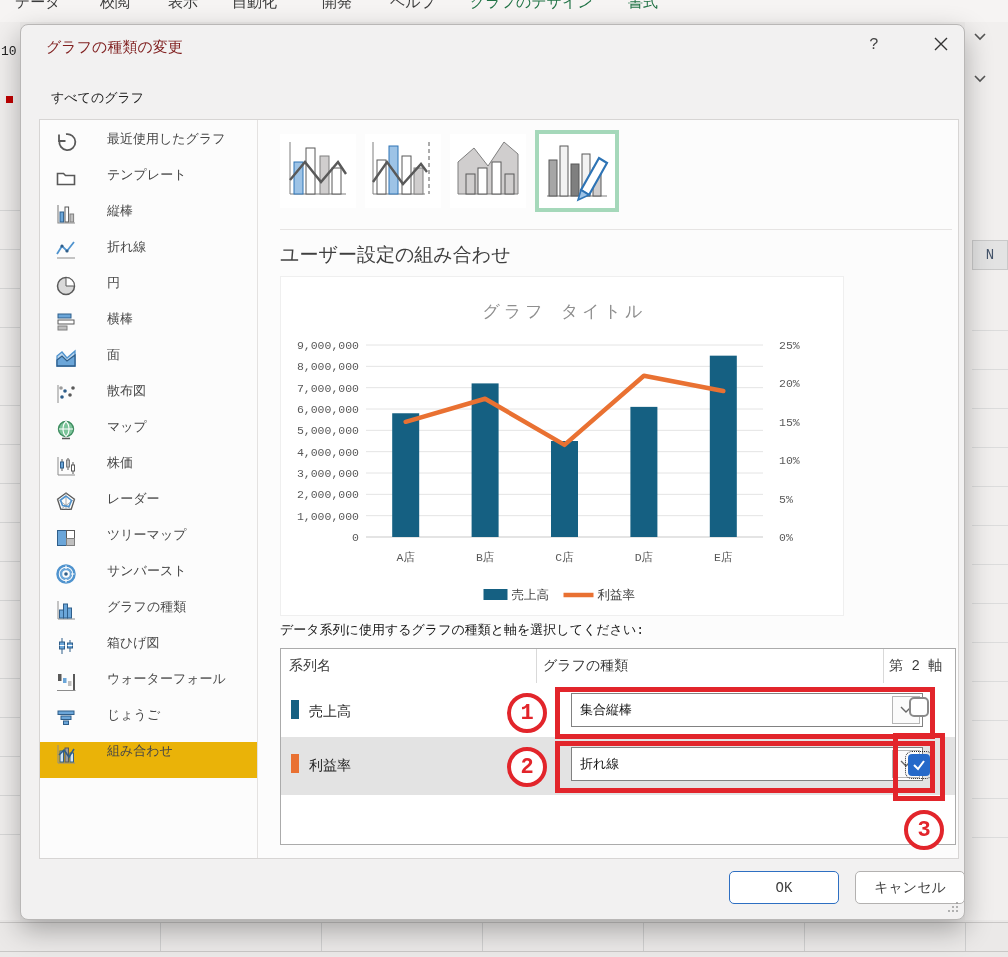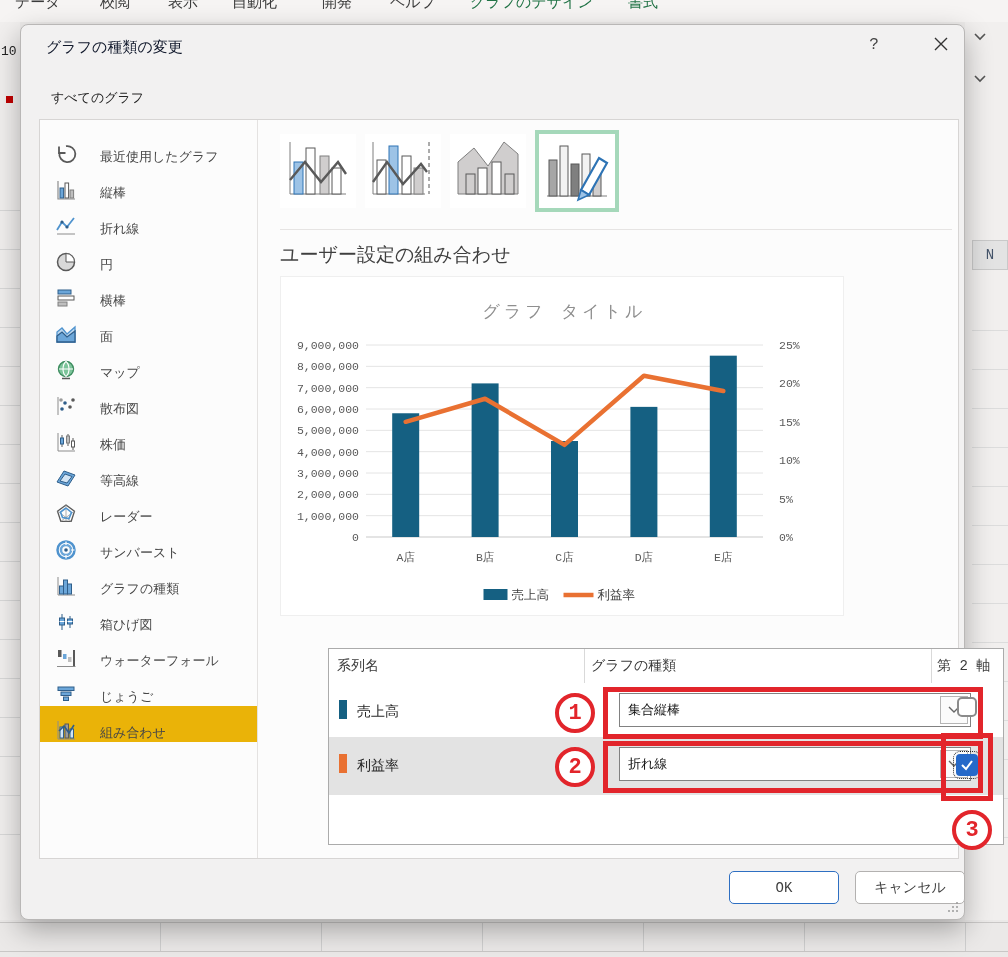--- a/index.html
+++ b/index.html
@@ -20,51 +20,51 @@
   .sheet-left .reddot{position:absolute;left:6px;top:74px;width:7px;height:7px;background:#c00000;}
   .sheet-left .grid{position:absolute;left:0;top:150px;width:20px;height:700px;
     background:repeating-linear-gradient(to bottom,transparent 0 38px,#d8d8d8 38px 39px);}
   .sheet-bottom{position:absolute;left:0;top:920px;width:100%;height:37px;background:#ebe9e8;}
   .sheet-bottom .band{position:absolute;left:0;top:2px;width:100%;height:28px;border-top:1px solid #c9c7c6;border-bottom:1px solid #c9c7c6;
     background:repeating-linear-gradient(to right,transparent 0 160px,#cfcfcf 160px 161px);}
 
   
   .dialog{position:absolute;left:20px;top:24px;width:945px;height:896px;background:#f2f1f1;border:1px solid #b9b7b6;
     border-radius:8px;box-shadow:0 10px 28px rgba(0,0,0,.3);box-sizing:border-box;}
-  .dlg-title{position:absolute;left:25px;top:13px;font-size:15px;color:#0f172a;}
+  .dlg-title{position:absolute;left:25px;top:13px;font-size:15px;color:#7f1d1d;}
   .dlg-help{position:absolute;left:838px;top:6px;width:30px;height:28px;display:flex;align-items:center;justify-content:center;
     font-size:16px;color:#444;cursor:pointer;}
   .dlg-close{position:absolute;left:900px;top:4px;width:40px;height:30px;display:flex;align-items:center;justify-content:center;cursor:pointer;}
 
   .tabs{position:absolute;left:20px;top:60px;display:flex;gap:2px;}
   .tab{height:27px;line-height:27px;padding:0 10px;font-size:13px;color:#222;cursor:pointer;}
   .tab.active{background:#fff;border:1px solid #d2d0cf;border-radius:2px;line-height:25px;margin-top:36px;}
 
   .panel{position:absolute;left:18px;top:94px;width:920px;height:740px;background:#fcfcfc;border:1px solid #d7d5d4;box-sizing:border-box;}
 
   
   .sidebar{position:absolute;left:0;top:0;width:218px;height:100%;border-right:1px solid #e4e2e1;padding-top:10px;box-sizing:border-box;}
-  .sb-item{height:36px;display:flex;align-items:flex-end;padding-left:14px;gap:22px;font-size:13px;color:#474747;cursor:pointer;white-space:nowrap;}
+  .sb-item{height:36px;display:flex;align-items:flex-start;padding-left:14px;gap:29px;font-size:13px;color:#474747;cursor:pointer;white-space:nowrap;}
   .sb-item.sel{background:#eab308;}
   .sb-item svg{flex:0 0 auto;}
 
   
   .thumbs{position:absolute;left:240px;top:10px;display:flex;gap:9px;align-items:center;}
   .thumb{width:76px;height:74px;background:#fff;cursor:pointer;}
   .sel-thumb{padding:4px;background:#a5d8ba;cursor:pointer;}
   .hsep{position:absolute;left:240px;top:109px;width:672px;height:1px;background:#e6e4e3;}
   .heading{position:absolute;left:240px;top:122px;font-size:19px;color:#3f3f3f;}
   .preview{position:absolute;left:240px;top:156px;width:562px;height:338px;background:#fff;border:1px solid #efefef;box-sizing:content-box;}
   .tick{font-size:11.5px;fill:#595959;}
   .ctitle{font-size:17px;fill:#8f8f8f;letter-spacing:4px;}
   .lg{font-size:12.5px;fill:#3f3f3f;}
   .instruction{position:absolute;left:240px;top:501px;font-size:13px;color:#161616;}
 
   
-  .stable{position:absolute;left:240px;top:528px;width:676px;height:197px;background:#fff;border:1px solid #ababab;box-sizing:border-box;margin-left:48px;}
+  .stable{position:absolute;left:240px;top:528px;width:676px;height:197px;background:#fff;border:1px solid #ababab;box-sizing:border-box;}
   .th{position:absolute;top:8px;font-size:14px;color:#3a3a3a;}
   .th-sep{position:absolute;top:0;width:1px;height:34px;background:#d9d9d9;}
   .row2bg{position:absolute;left:0;top:88px;width:100%;height:58px;background:#e3e3e3;}
   .swatch{position:absolute;width:8px;height:19px;}
   .sname{position:absolute;font-size:14px;color:#262626;}
   .ddl{position:absolute;width:352px;height:34px;background:#fff;border:1px solid #818181;box-sizing:border-box;
     font-size:13px;color:#111;display:flex;align-items:center;padding-left:8px;cursor:pointer;}
   .ddl .chevbox{position:absolute;right:2px;top:2px;bottom:2px;width:28px;background:#fbfbfb;border:1px solid #b5b5b5;
     display:flex;align-items:center;justify-content:center;box-sizing:border-box;}
   .cb{position:absolute;width:20px;height:20px;background:#fff;border:2px solid #8a8a8a;border-radius:5px;box-sizing:border-box;cursor:pointer;}
@@ -137,20 +137,26 @@
       <div class="sidebar" id="sidebar">
           <div class="sb-item">
             <svg width="24" height="24" viewBox="0 0 24 24">
               <path d="M5 4.5 V11 H11.5" fill="none" stroke="#595959" stroke-width="1.8"></path>
               <path d="M5.5 10.5 A8 8 0 1 0 12 4.2" fill="none" stroke="#595959" stroke-width="1.8"></path>
             </svg>
             <span>最近使用したグラフ</span>
           </div>
           <div class="sb-item">
             <svg width="24" height="24" viewBox="0 0 24 24">
+              <path d="M3.5 7.5 h6 l2 2 h9 v9 h-17 z" fill="#fff" stroke="#595959" stroke-width="1.6"></path>
+            </svg>
+            <span>テンプレート</span>
+          </div>
+          <div class="sb-item">
+            <svg width="24" height="24" viewBox="0 0 24 24">
               <path d="M4 3 V21 H21" fill="none" stroke="#8c8c8c" stroke-width="1.2"></path>
               <rect x="6" y="10" width="3.6" height="10" fill="#6ba6d9" stroke="#2f5e8a"></rect>
               <rect x="11" y="5" width="3.6" height="15" fill="#fff" stroke="#595959"></rect>
               <rect x="16" y="12" width="3.6" height="8" fill="#bfbfbf" stroke="#7f7f7f"></rect>
             </svg>
             <span>縦棒</span>
           </div>
           <div class="sb-item">
             <svg width="24" height="24" viewBox="0 0 24 24">
               <path d="M3 20 H21" stroke="#8c8c8c"></path>
@@ -174,66 +180,67 @@
               <rect x="4" y="16" width="9" height="4" fill="#bfbfbf" stroke="#7f7f7f"></rect>
             </svg>
             <span>横棒</span>
           </div>
           <div class="sb-item">
             <svg width="24" height="24" viewBox="0 0 24 24">
               <path d="M3 20 L3 10 8 6 13 12 21 5 21 20 Z" fill="#bcd7ee" stroke="#4f93ce" stroke-width="1.3"></path>
               <path d="M3 20 L3 14 8 10 13 15 21 9 21 20 Z" fill="#6ba6d9" stroke="#2f5e8a" stroke-width="1.3"></path>
             </svg>
             <span>面</span>
-          </div>
-          <div class="sb-item">
-            <svg width="24" height="24" viewBox="0 0 24 24">
-              <circle cx="12" cy="11" r="7.5" fill="#7cc49a" stroke="#3d8c5f" stroke-width="1.4"></circle>
-              <path d="M5 11 H19 M12 3.5 C8 7 8 15 12 18.5 M12 3.5 C16 7 16 15 12 18.5" fill="none" stroke="#fff" stroke-width="1.1"></path>
-              <path d="M8 20.5 H16" stroke="#595959" stroke-width="1.5"></path>
-            </svg>
-            <span>マップ</span>
           </div>
           <div class="sb-item">
             <svg width="24" height="24" viewBox="0 0 24 24">
               <path d="M4 3 V21" stroke="#8c8c8c"></path>
               <circle cx="7" cy="6" r="1.8" fill="#9b9b9b"></circle>
               <circle cx="8" cy="15" r="1.8" fill="#2f5e8a"></circle>
               <circle cx="11" cy="9" r="1.8" fill="#2f5e8a"></circle>
               <circle cx="16" cy="13" r="1.8" fill="#595959"></circle>
               <circle cx="19" cy="6" r="1.8" fill="#595959"></circle>
             </svg>
             <span>散布図</span>
+          </div>
+          <div class="sb-item">
+            <svg width="24" height="24" viewBox="0 0 24 24">
+              <circle cx="12" cy="11" r="7.5" fill="#7cc49a" stroke="#3d8c5f" stroke-width="1.4"></circle>
+              <path d="M5 11 H19 M12 3.5 C8 7 8 15 12 18.5 M12 3.5 C16 7 16 15 12 18.5" fill="none" stroke="#fff" stroke-width="1.1"></path>
+              <path d="M8 20.5 H16" stroke="#595959" stroke-width="1.5"></path>
+            </svg>
+            <span>マップ</span>
           </div>
           <div class="sb-item">
             <svg width="24" height="24" viewBox="0 0 24 24">
               <path d="M4 3 V21 H21" fill="none" stroke="#8c8c8c"></path>
               <line x1="8" y1="5" x2="8" y2="17" stroke="#595959"></line>
               <rect x="6.5" y="8" width="3" height="6" fill="#6ba6d9" stroke="#2f5e8a"></rect>
               <line x1="14" y1="4" x2="14" y2="16" stroke="#595959"></line>
               <rect x="12.5" y="6" width="3" height="7" fill="#bfbfbf" stroke="#7f7f7f"></rect>
               <line x1="19" y1="8" x2="19" y2="20" stroke="#595959"></line>
               <rect x="17.5" y="11" width="3" height="6" fill="#fff" stroke="#595959"></rect>
             </svg>
             <span>株価</span>
           </div>
           <div class="sb-item">
             <svg width="24" height="24" viewBox="0 0 24 24">
-              <path d="M3 16 L10 5 L21 9 L14 20 Z" fill="#6ba6d9" stroke="#2f5e8a"></path>
-              <path d="M6 15 L11 8 L18 10.5 L13 17 Z" fill="#d2e4f4" stroke="#2f5e8a"></path>
-            </svg>
-            <span>等高線</span>
-          </div>
-          <div class="sb-item">
-            <svg width="24" height="24" viewBox="0 0 24 24">
               <path d="M12 3 L20.5 9.2 17.2 19.3 6.8 19.3 3.5 9.2 Z" fill="none" stroke="#595959" stroke-width="1.3"></path>
               <path d="M12 3 V19.3 M3.5 9.2 L17.2 19.3 M20.5 9.2 L6.8 19.3" stroke="#9b9b9b" stroke-width=".8"></path>
               <polyline points="12,6 17.5,10.5 15,16.5 8.5,15.5 6.5,10 12,6" fill="none" stroke="#4f93ce" stroke-width="1.6"></polyline>
             </svg>
             <span>レーダー</span>
+          </div>
+          <div class="sb-item">
+            <svg width="24" height="24" viewBox="0 0 24 24">
+              <rect x="3.5" y="4.5" width="9" height="15" fill="#6ba6d9" stroke="#2f5e8a"></rect>
+              <rect x="12.5" y="4.5" width="8" height="8" fill="#fff" stroke="#595959"></rect>
+              <rect x="12.5" y="12.5" width="8" height="7" fill="#bfbfbf" stroke="#7f7f7f"></rect>
+            </svg>
+            <span>ツリーマップ</span>
           </div>
           <div class="sb-item">
             <svg width="24" height="24" viewBox="0 0 24 24">
               <circle cx="12" cy="12" r="8.5" fill="none" stroke="#4f93ce" stroke-width="2.5"></circle>
               <circle cx="12" cy="12" r="5" fill="none" stroke="#6ba6d9" stroke-width="2.5"></circle>
               <circle cx="12" cy="12" r="1.8" fill="#2f5e8a"></circle>
               <path d="M12 3.5 V7 M20.5 12 H17 M12 20.5 V17" stroke="#fff" stroke-width="1.2"></path>
             </svg>
             <span>サンバースト</span>
           </div>
@@ -379,20 +386,21 @@
             <text x="442.3" y="284" text-anchor="middle" class="tick">E店</text>
             <polyline points="124.7,144.8 204.10000000000002,121.75999999999999 283.5,167.84 362.90000000000003,98.72 442.3,114.07999999999998" fill="none" stroke="#e97132" stroke-width="4.5" stroke-linejoin="round" stroke-linecap="round"></polyline>
             <text x="283.5" y="40" text-anchor="middle" class="ctitle">グラフ タイトル</text>
             <rect x="202.5" y="312" width="24" height="11" fill="#156082"></rect>
             <text x="230.5" y="322" class="lg">売上高</text>
             <line x1="282.5" y1="318" x2="312.5" y2="318" stroke="#e97132" stroke-width="4.5"></line>
             <text x="316.5" y="322" class="lg">利益率</text>
           </svg>
       </div>
 
+      <div class="instruction">データ系列に使用するグラフの種類と軸を選択してください:</div>
 
       <div class="stable">
         <div class="th" style="left:8px">系列名</div>
         <div class="th" style="left:262px">グラフの種類</div>
         <div class="th" style="left:608px">第 2 軸</div>
         <div class="th-sep" style="left:255px"></div>
         <div class="th-sep" style="left:602px"></div>
 
         <div class="row2bg"></div>
 

